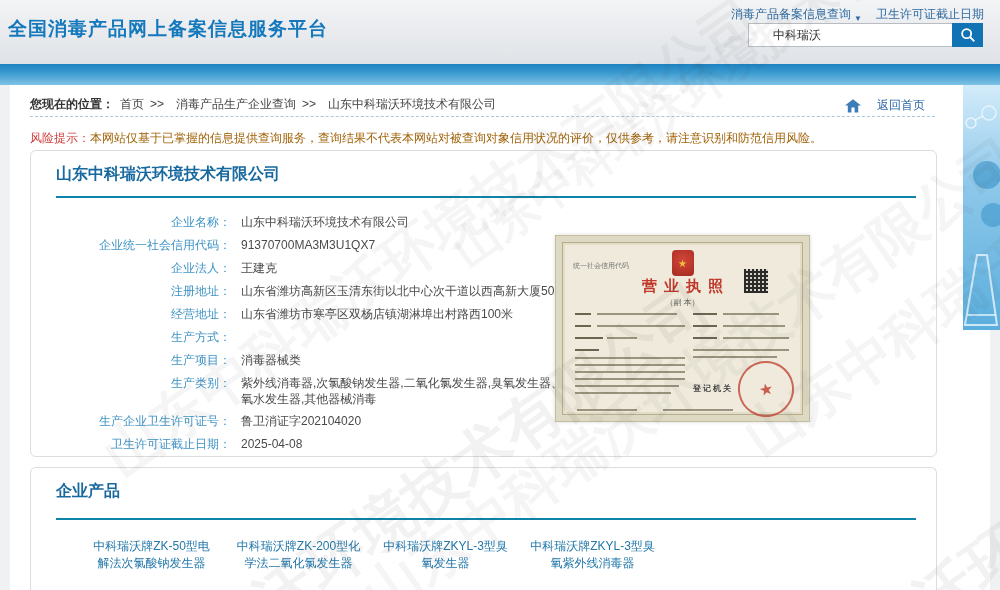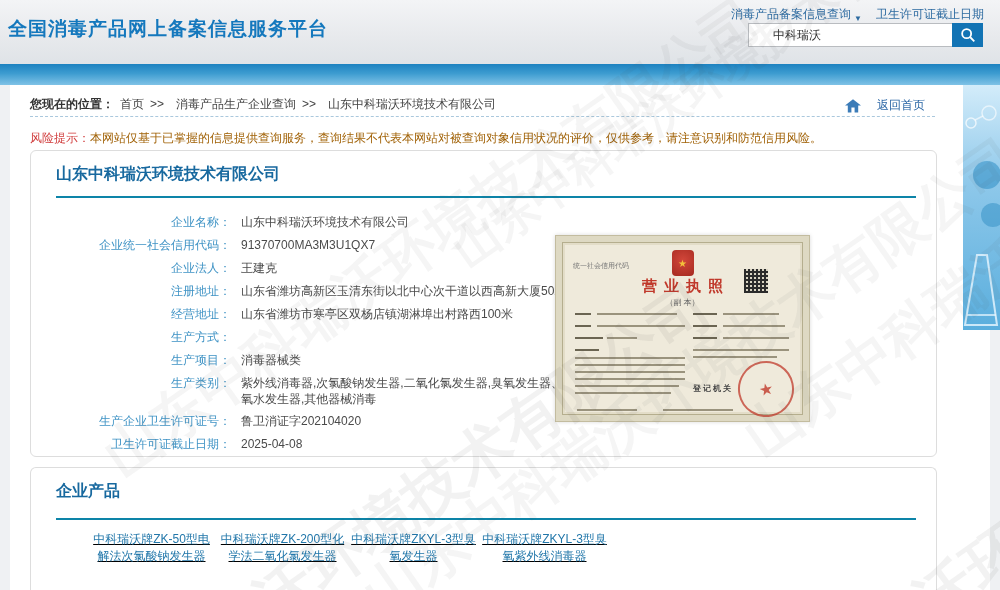--- a/index.html
+++ b/index.html
@@ -64,21 +64,21 @@
     background:
       repeating-linear-gradient(0deg,#2b2b2b 0 2px,transparent 2px 4px),
       repeating-linear-gradient(90deg,#2b2b2b 0 2px,#d9d4c2 2px 4px);}
   .bar{position:absolute;height:2px;background:#9a937d;}
   .bar.d{background:#6b6552;}
   .lic-issuer{position:absolute;left:130px;top:140px;font-size:8px;font-weight:bold;color:#444;letter-spacing:2px;}
   .seal{position:absolute;right:8px;top:118px;width:52px;height:52px;border:2px solid rgba(192,57,43,.75);border-radius:50%;
     display:flex;align-items:center;justify-content:center;color:rgba(192,57,43,.8);font-size:16px;transform:rotate(-12deg);}
 
   
-  .prod-row{position:absolute;left:58px;top:63px;display:flex;gap:6px;text-decoration:underline;}
+  .prod-row{position:absolute;left:58px;top:70px;display:flex;gap:22px;}
   .prod-item{width:125px;text-align:center;font-size:12px;line-height:17px;color:#2277aa;cursor:pointer;}
 
   
   .chem{position:absolute;left:963px;top:85px;width:37px;height:245px;
     background:linear-gradient(180deg,#d3ecfa 0%,#8ec8ea 40%,#5aaedd 100%);overflow:hidden;}
 
   
   .wm-layer{position:absolute;left:0;top:0;width:1000px;height:590px;pointer-events:none;z-index:50;overflow:hidden;}
   .wm{position:absolute;font-weight:bold;color:rgba(70,70,70,.055);transform:rotate(-35deg);white-space:nowrap;}
 </style>

